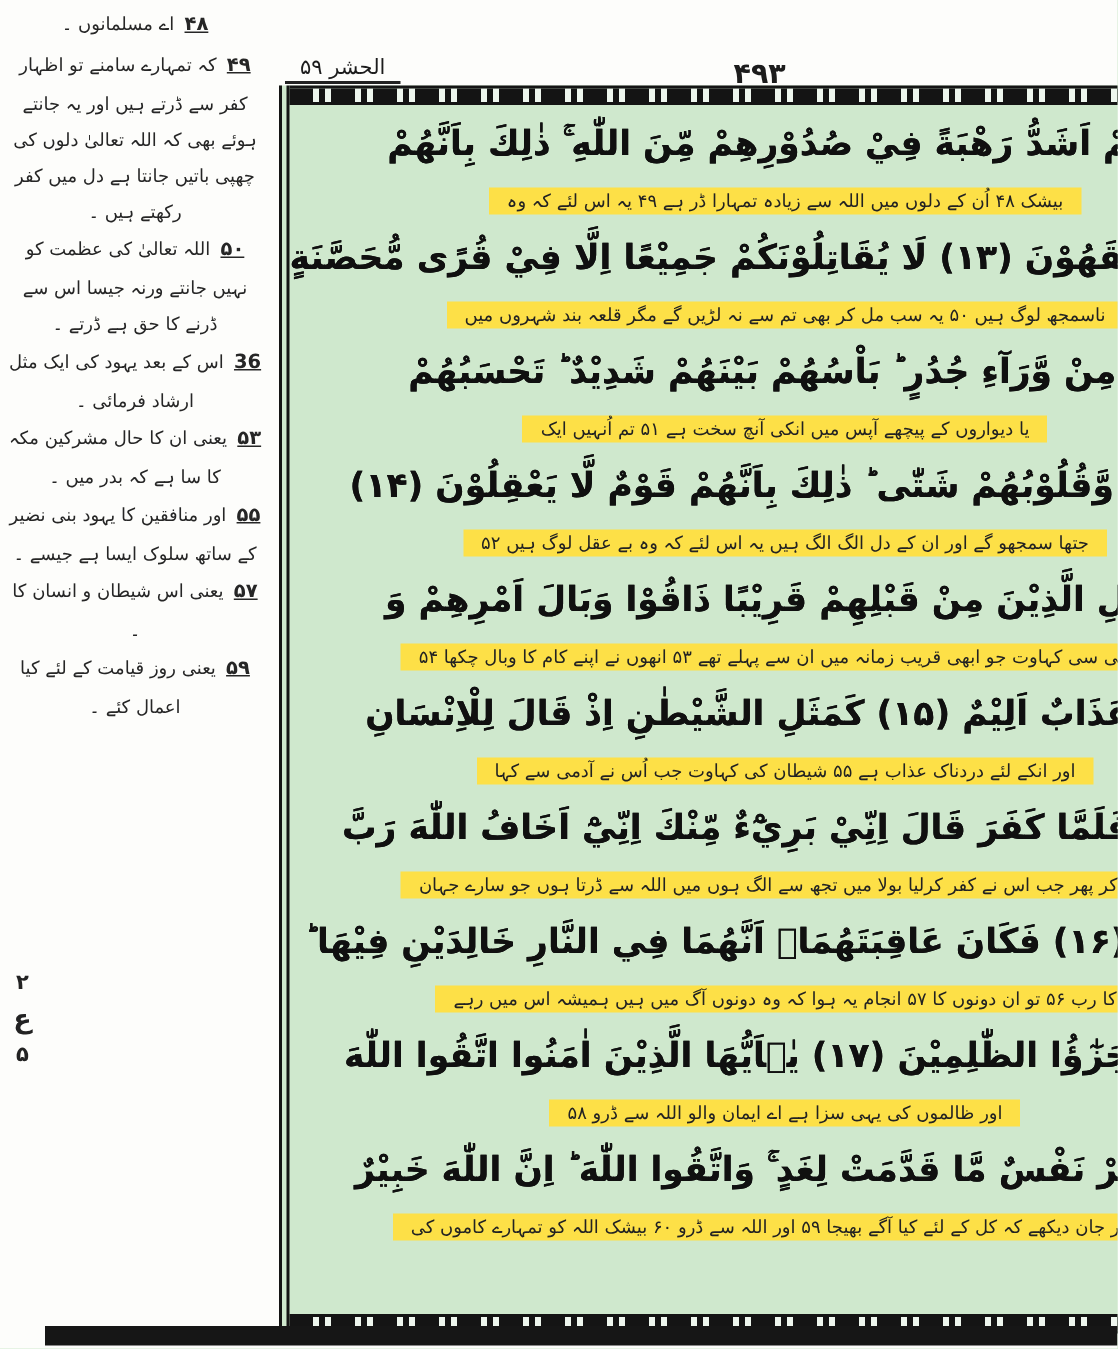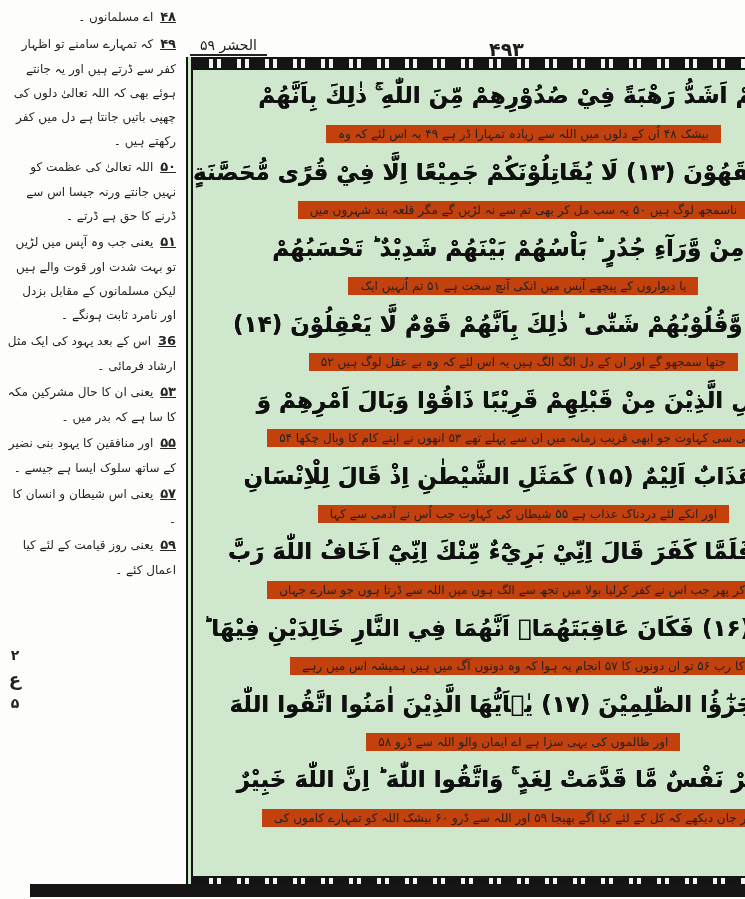--- a/index.html
+++ b/index.html
@@ -6,21 +6,21 @@
   body{
     width:745px;height:899px;position:relative;overflow:hidden;
     background:#fdfdfb;color:#1c1c1c;
     font-family:"DejaVu Sans", sans-serif;
   }
   .page{display:flex;width:745px;height:899px;}
 
   
   .margin-col{
     width:184px;box-sizing:border-box;flex:0 0 184px;
-    padding:4px 8px 0 4px;direction:rtl;text-align:right;
+    padding:4px 8px 0 4px;direction:rtl;text-align:center;
     font-size:12px;line-height:2.0;color:#262626;
   }
   .fn{margin-bottom:1px;}
   .fn-num{font-weight:bold;text-decoration:underline;font-size:13px;padding-left:3px;}
 
   .ruku-marker{
     position:absolute;left:3px;top:645px;width:24px;text-align:center;
     font-weight:bold;font-size:14px;line-height:1.5;direction:rtl;color:#222;
   }
   .ruku-marker span{display:block;}
@@ -62,39 +62,38 @@
   .ar{
     flex:0 0 51px;height:51px;display:flex;align-items:center;justify-content:center;
     font-weight:bold;font-size:23px;color:#101010;white-space:nowrap;overflow:hidden;
     text-shadow:0 0 .4px #101010;
   }
   .ur{
     flex:0 0 25px;height:25px;display:flex;align-items:center;justify-content:center;
     overflow:hidden;
   }
   .strip{
-    background:#c2410c;padding:2px 12px;font-size:12px;white-space:nowrap;
+    background:#fde047;padding:2px 12px;font-size:12px;white-space:nowrap;
     overflow:hidden;max-width:98%;color:#222;
   }
 
   
   .bottom-bar{
     position:absolute;left:30px;right:0;bottom:2px;height:13px;background:#161616;
   }
 </style>
 </head>
 <body>
 
 <div class="page">
 
   <aside class="margin-col">
     <div class="fn"><span class="fn-num">۴۸</span> <span>اے مسلمانوں ۔</span></div>
     <div class="fn"><span class="fn-num">۴۹</span> <span>کہ تمہارے سامنے تو اظہار کفر سے ڈرتے ہیں اور یہ جانتے ہوئے بھی کہ اللہ تعالیٰ دلوں کی چھپی باتیں جانتا ہے دل میں کفر رکھتے ہیں ۔</span></div>
     <div class="fn"><span class="fn-num">۵۰</span> <span>اللہ تعالیٰ کی عظمت کو نہیں جانتے ورنہ جیسا اس سے ڈرنے کا حق ہے ڈرتے ۔</span></div>
-    <div class="fn"><span class="fn-num">۵۱</span> <span>یعنی جب وہ آپس میں لڑیں تو بہت شدت اور قوت والے ہیں لیکن مسلمانوں کے مقابل بزدل اور نامرد ثابت ہونگے ۔</span></div>
     <div class="fn"><span class="fn-num">36</span> <span>اس کے بعد یہود کی ایک مثل ارشاد فرمائی ۔</span></div>
     <div class="fn"><span class="fn-num">۵۳</span> <span>یعنی ان کا حال مشرکین مکہ کا سا ہے کہ بدر میں ۔</span></div>
     <div class="fn"><span class="fn-num">۵۵</span> <span>اور منافقین کا یہود بنی نضیر کے ساتھ سلوک ایسا ہے جیسے ۔</span></div>
     <div class="fn"><span class="fn-num">۵۷</span> <span>یعنی اس شیطان و انسان کا ۔</span></div>
     <div class="fn"><span class="fn-num">۵۹</span> <span>یعنی روز قیامت کے لئے کیا اعمال کئے ۔</span></div>
 
   </aside>
 
   <div class="main-col">
     <div class="header-row">

